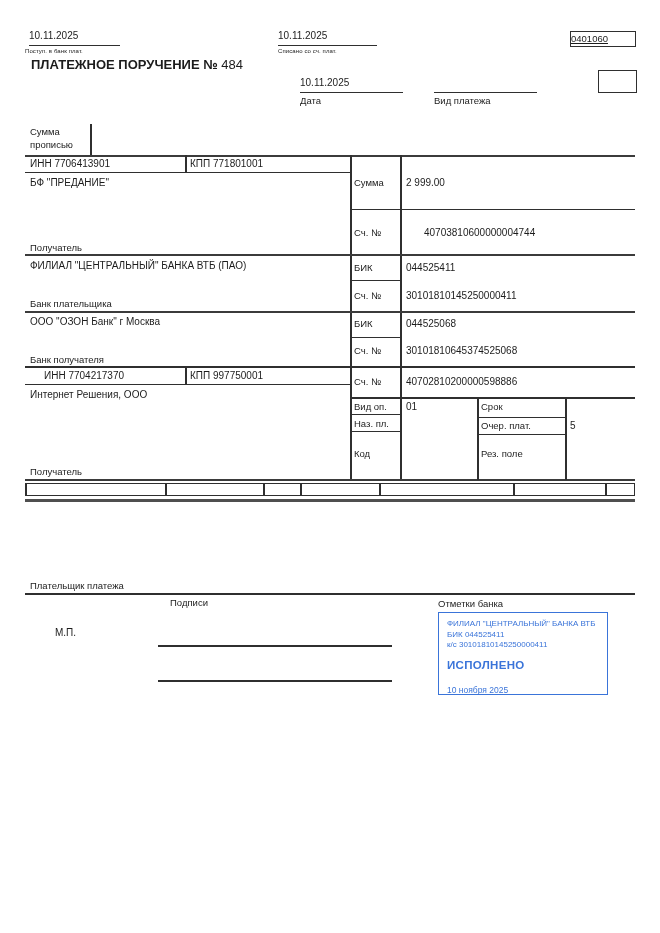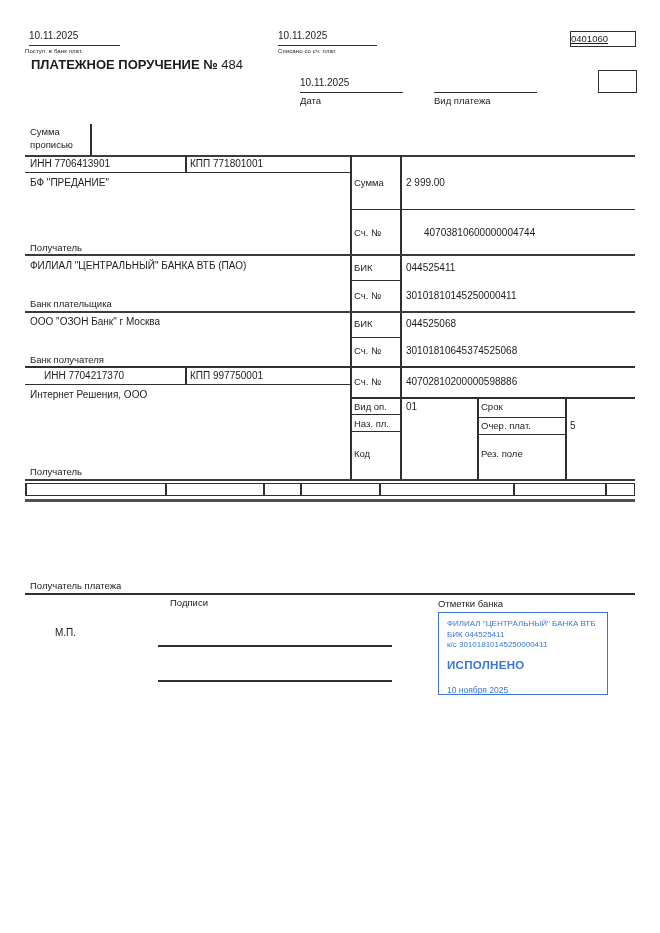--- a/index.html
+++ b/index.html
@@ -128,21 +128,21 @@
   <div class="vl" style="left:25px;top:483px;height:13px"></div>
   <div class="vl" style="left:165px;top:483px;height:13px"></div>
   <div class="vl" style="left:263px;top:483px;height:13px"></div>
   <div class="vl" style="left:300px;top:483px;height:13px"></div>
   <div class="vl" style="left:379px;top:483px;height:13px"></div>
   <div class="vl" style="left:513px;top:483px;height:13px"></div>
   <div class="vl" style="left:605px;top:483px;height:13px"></div>
   <div class="vl" style="left:633.5px;top:483px;height:13px"></div>
   <div class="hl" style="left:25px;top:499px;width:610px;height:2.5px;background:#4f4f4f"></div>
 
-  <div class="t lbl" style="left:30px;top:580px">Получатель платежа</div>
+  <div class="t lbl" style="left:30px;top:580px">Плательщик платежа</div>
   <div class="hl" style="left:25px;top:593px;width:610px;height:1.8px"></div>
 
   <div class="t lbl ctr" style="left:170px;top:597px;width:190px">Подписи</div>
   <div class="t lbl ctr" style="left:438px;top:598px;width:170px">Отметки банка</div>
 
   <div class="stamp" style="left: 438px; top: 612px; width: 170px; height: 83px; border-color: rgb(58, 116, 217); color: rgb(58, 116, 217);">
     <div>ФИЛИАЛ "ЦЕНТРАЛЬНЫЙ" БАНКА ВТБ</div>
     <div>БИК 044525411</div>
     <div>к/с 30101810145250000411</div>
     <div class="status">ИСПОЛНЕНО</div>

